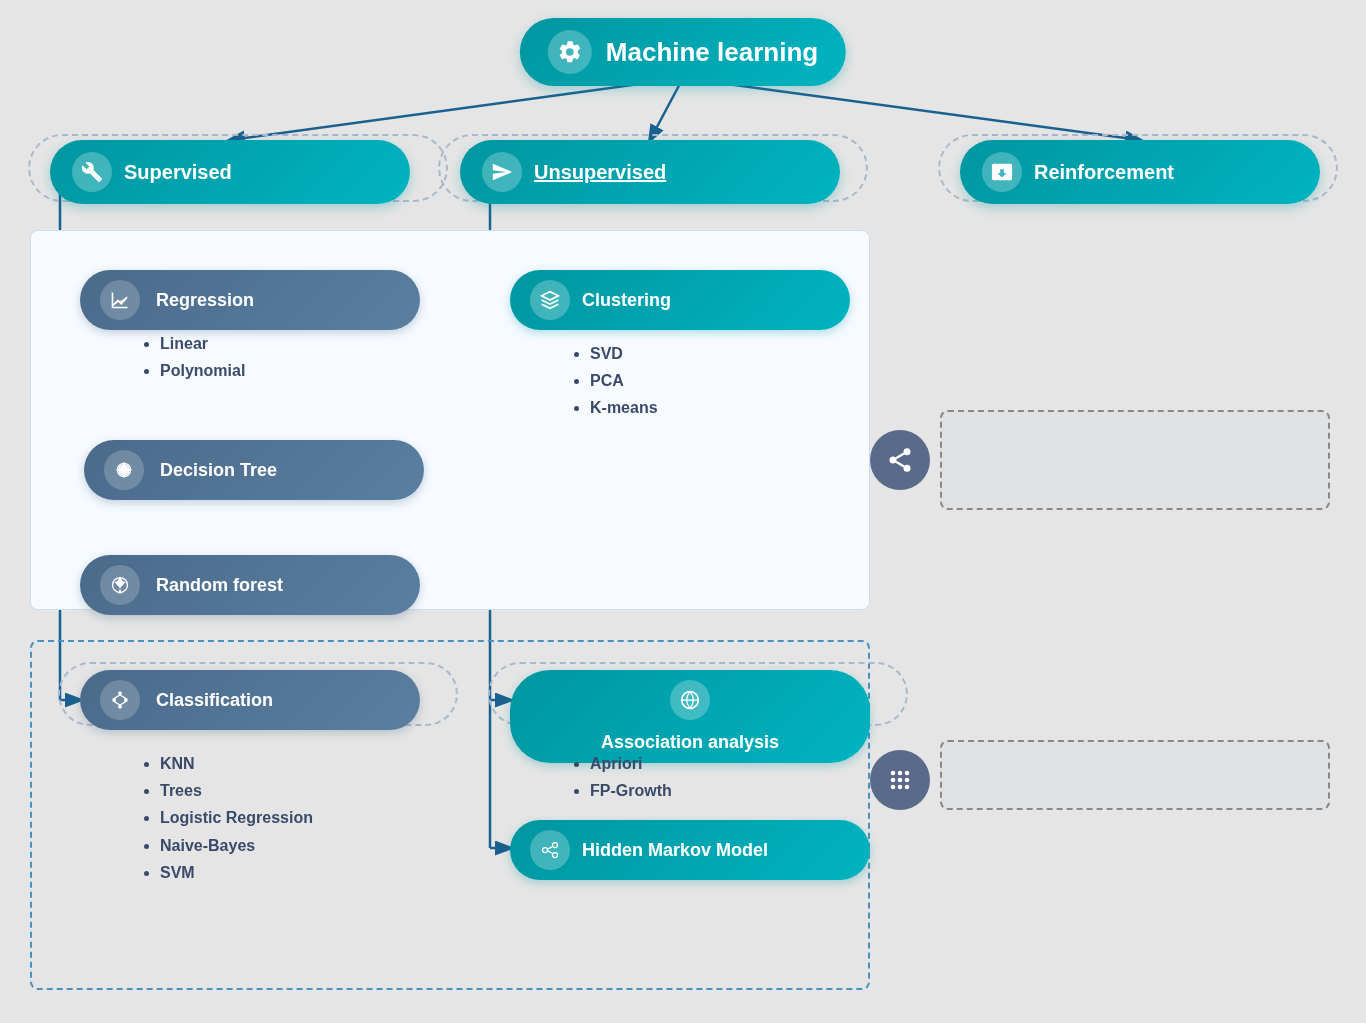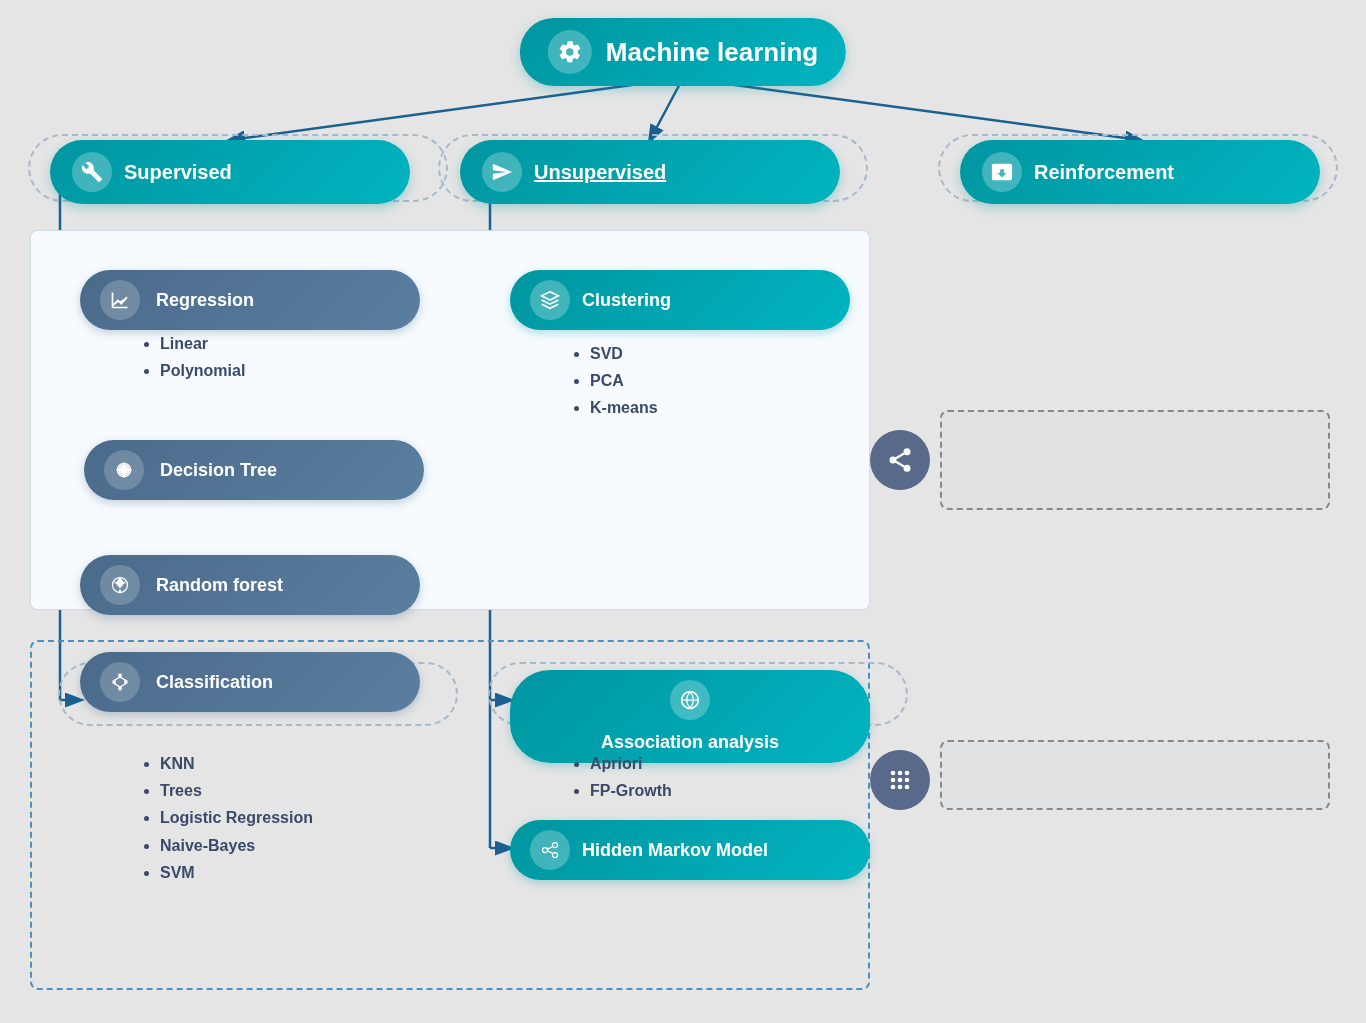--- a/index.html
+++ b/index.html
@@ -117,21 +117,21 @@
       font-weight: 700;
       gap: 16px;
       box-shadow: 0 3px 10px rgba(74,106,138,0.3);
       z-index: 10;
       white-space: nowrap;
     }
 
     .node-regression { top: 270px; left: 80px; width: 340px; }
     .node-decision-tree { top: 440px; left: 84px; width: 340px; }
     .node-random-forest { top: 555px; left: 80px; width: 340px; }
-    .node-classification { top: 652px; left: 80px; width: 340px; }
+    .node-classification { top: 670px; left: 80px; width: 340px; }
     .node-clustering { top: 270px; left: 510px; width: 340px; }
     .node-association { top: 670px; left: 510px; width: 360px; flex-direction: column; }
     .node-hidden-markov { top: 820px; left: 510px; width: 360px; }
 
     
     .bullet-list {
       position: absolute;
       color: #3a4a6a;
       font-size: 16px;
       font-weight: 700;

